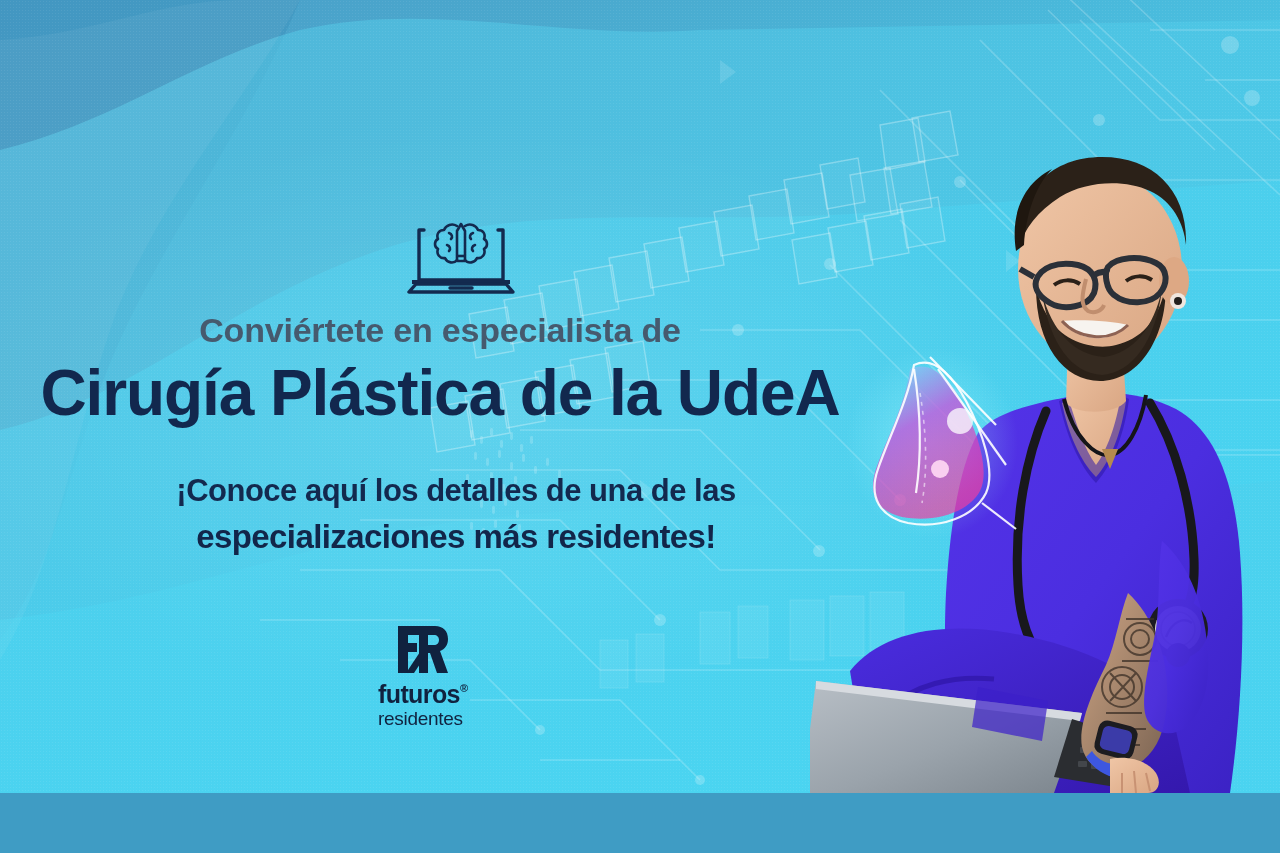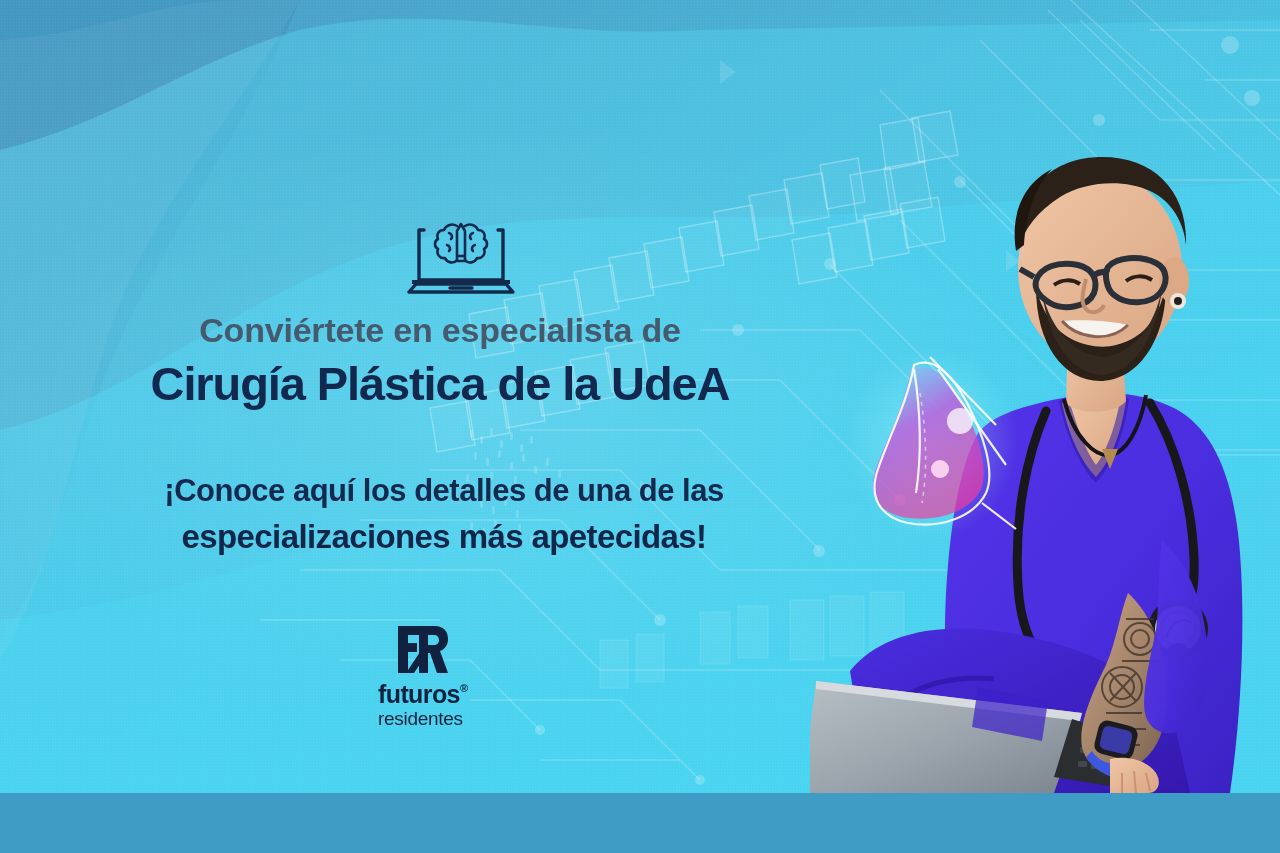--- a/index.html
+++ b/index.html
@@ -39,24 +39,24 @@
   }
   .laptop-brain-icon {
     position:absolute; left:406px; top:214px; width:110px; height:92px;
   }
   .headline-wrap { position:absolute; left:0; top:310px; width:880px; text-align:center; }
   .headline-1 {
     font-size:34px; font-weight:bold; letter-spacing:-.2px;
     color:#465a6e; line-height:1.18;
   }
   .headline-2 {
-    font-size:47px; font-weight:bold; letter-spacing:-1.1px;
+    font-size:64px; font-weight:bold; letter-spacing:-1.1px;
     color:#12284e; line-height:1.12; margin-top:8px;
   }
-  .sub-wrap { position:absolute; left:4px; top:472px; width:880px; text-align:center; }
+  .sub-wrap { position:absolute; left:16px; top:472px; width:880px; text-align:center; }
   .sub-1 {
     font-size:31px; font-weight:bold; letter-spacing:-.5px;
     color:#13294e; line-height:1.2;
   }
   .sub-2 {
     font-size:33px; font-weight:bold; letter-spacing:-.6px;
     color:#12264a; line-height:1.2; margin-top:8px;
   }
 
   
@@ -261,21 +261,21 @@
       </g>
     </svg>
 
     <div class="headline-wrap">
       <div class="headline-1">Conviértete en especialista de</div>
       <div class="headline-2">Cirugía Plástica de la UdeA</div>
     </div>
 
     <div class="sub-wrap">
       <div class="sub-1">¡Conoce aquí los detalles de una de las</div>
-      <div class="sub-2">especializaciones más apetecidas!</div>
+      <div class="sub-2">especializaciones más residentes!</div>
     </div>
 
     <div class="logo">
       <svg class="logo-mark" viewBox="0 0 50 47">
         <g fill="#10223f">
 
           <path d="M0,0 L21,0 L21,9 L10,9 L10,17 L19,17 L19,26 L10,26 L10,47 L0,47 Z"></path>
 
           <path d="M21,0 L37,0 C45,0 50,5 50,13 C50,19 47,23 42,25 L50,47 L39,47 L32,27 L30,27 L30,47 L21,47 Z
                    M30,9 L30,19 L36,19 C39,19 41,17 41,14 C41,11 39,9 36,9 Z"></path>

